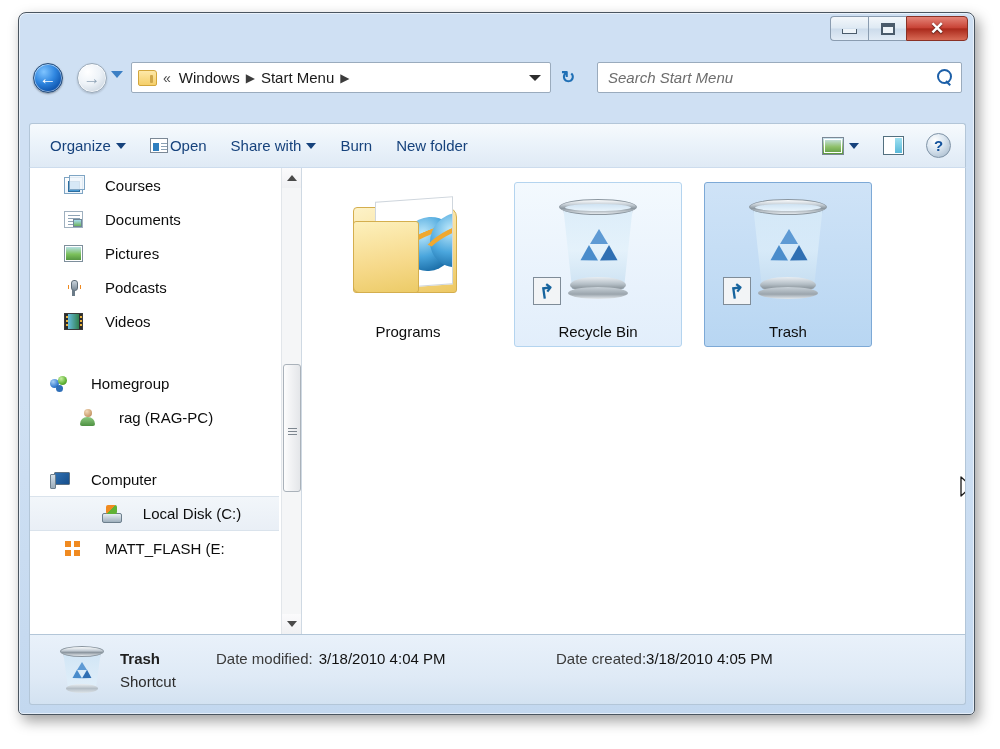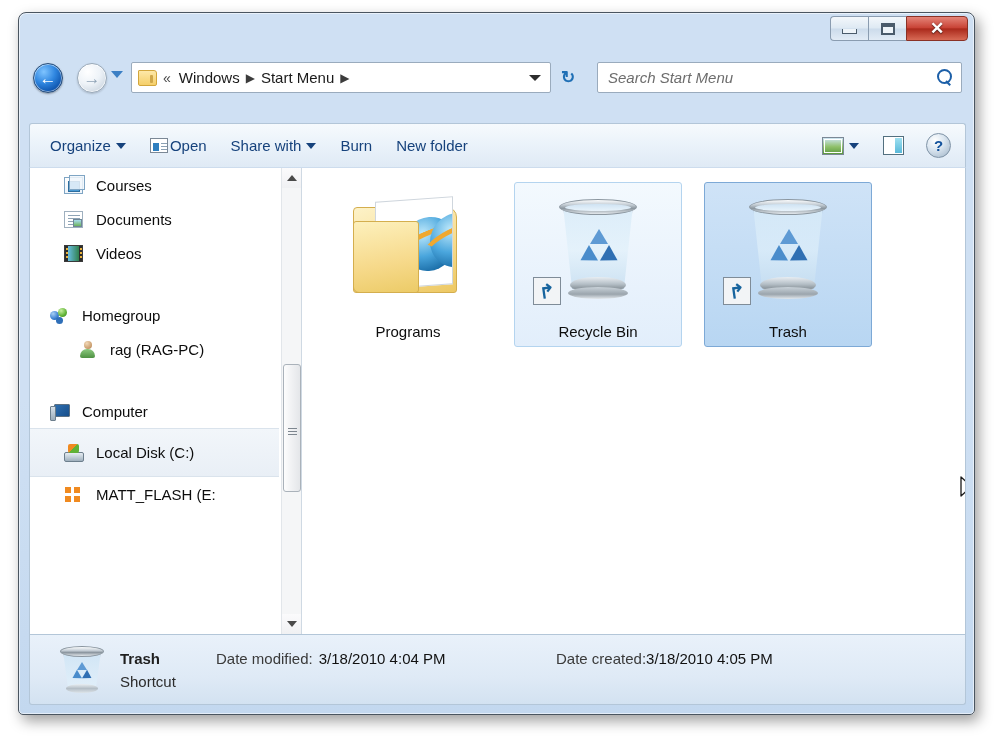--- a/index.html
+++ b/index.html
@@ -364,33 +364,34 @@
     flex: none;
   }
   #navpane-list {
     position: absolute;
     left: 0; top: 0;
     width: 249px;
   }
   .nav-item {
     display: flex;
     align-items: center;
-    gap: 13px;
+    gap: 22px;
     height: 34px;
     padding-left: 34px;
     font-size: 15px;
     color: #0d0d0d;
   }
   .nav-item.indent-2 { padding-left: 48px; }
   .nav-item.root { padding-left: 20px; }
   .nav-item.selected {
     background: linear-gradient(180deg, #f2f6fa 0%, #e9eff6 100%);
     border-top: 1px solid #dae3ec;
     border-bottom: 1px solid #dae3ec;
-    height: 49px;
+    height: 35px;
+    justify-content: center;
   }
   .nav-gap { height: 28px; }
   .nav-label { white-space: nowrap; }
 
   
   .nicon { width: 19px; height: 17px; position: relative; flex: none; }
 
   .ic-courses {
     background: linear-gradient(180deg, #ffffff 0%, #eef4fa 100%);
     border: 1px solid #7fa5c4;
@@ -973,20 +974,28 @@
     <div id="navpane">
       <div id="navpane-list">
 
         <div class="nav-item">
           <span class="nicon ic-courses"></span>
           <span class="nav-label">Courses</span>
         </div>
         <div class="nav-item">
           <span class="nicon ic-documents"></span>
           <span class="nav-label">Documents</span>
+        </div>
+        <div class="nav-item">
+          <span class="nicon ic-pictures"></span>
+          <span class="nav-label">Pictures</span>
+        </div>
+        <div class="nav-item">
+          <span class="nicon ic-podcasts"></span>
+          <span class="nav-label">Podcasts</span>
         </div>
         <div class="nav-item">
           <span class="nicon ic-videos"></span>
           <span class="nav-label">Videos</span>
         </div>
 
         <div class="nav-gap"></div>
 
         <div class="nav-item root">
           <span class="nicon ic-homegroup"></span>

